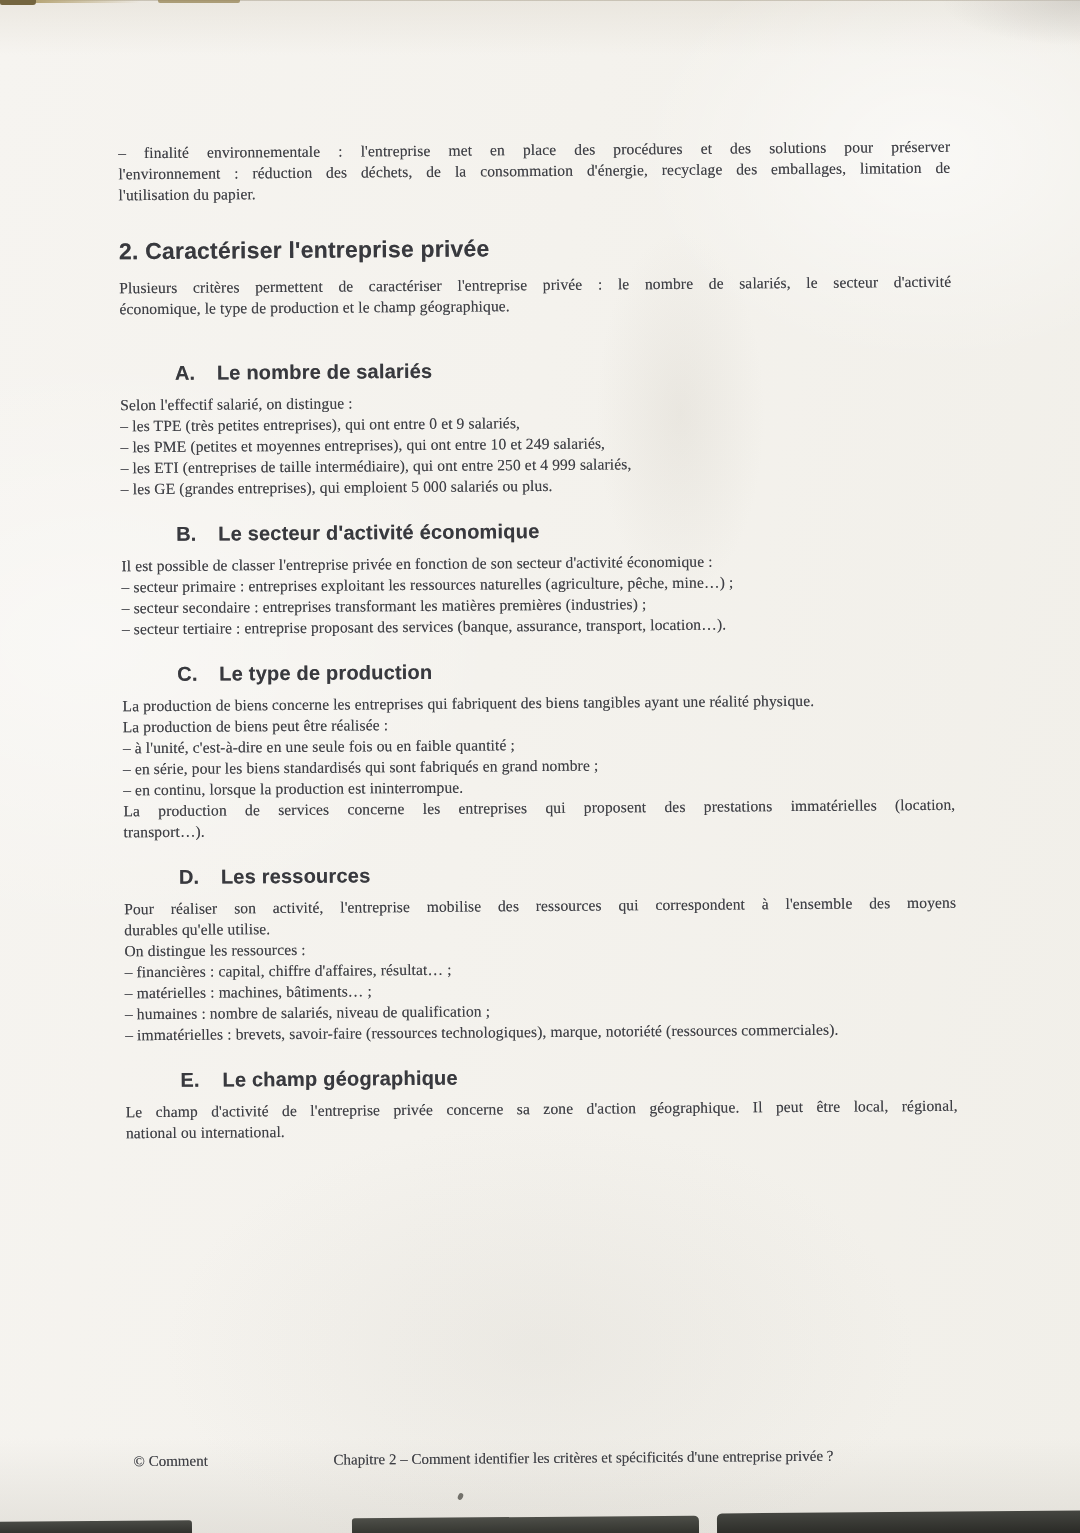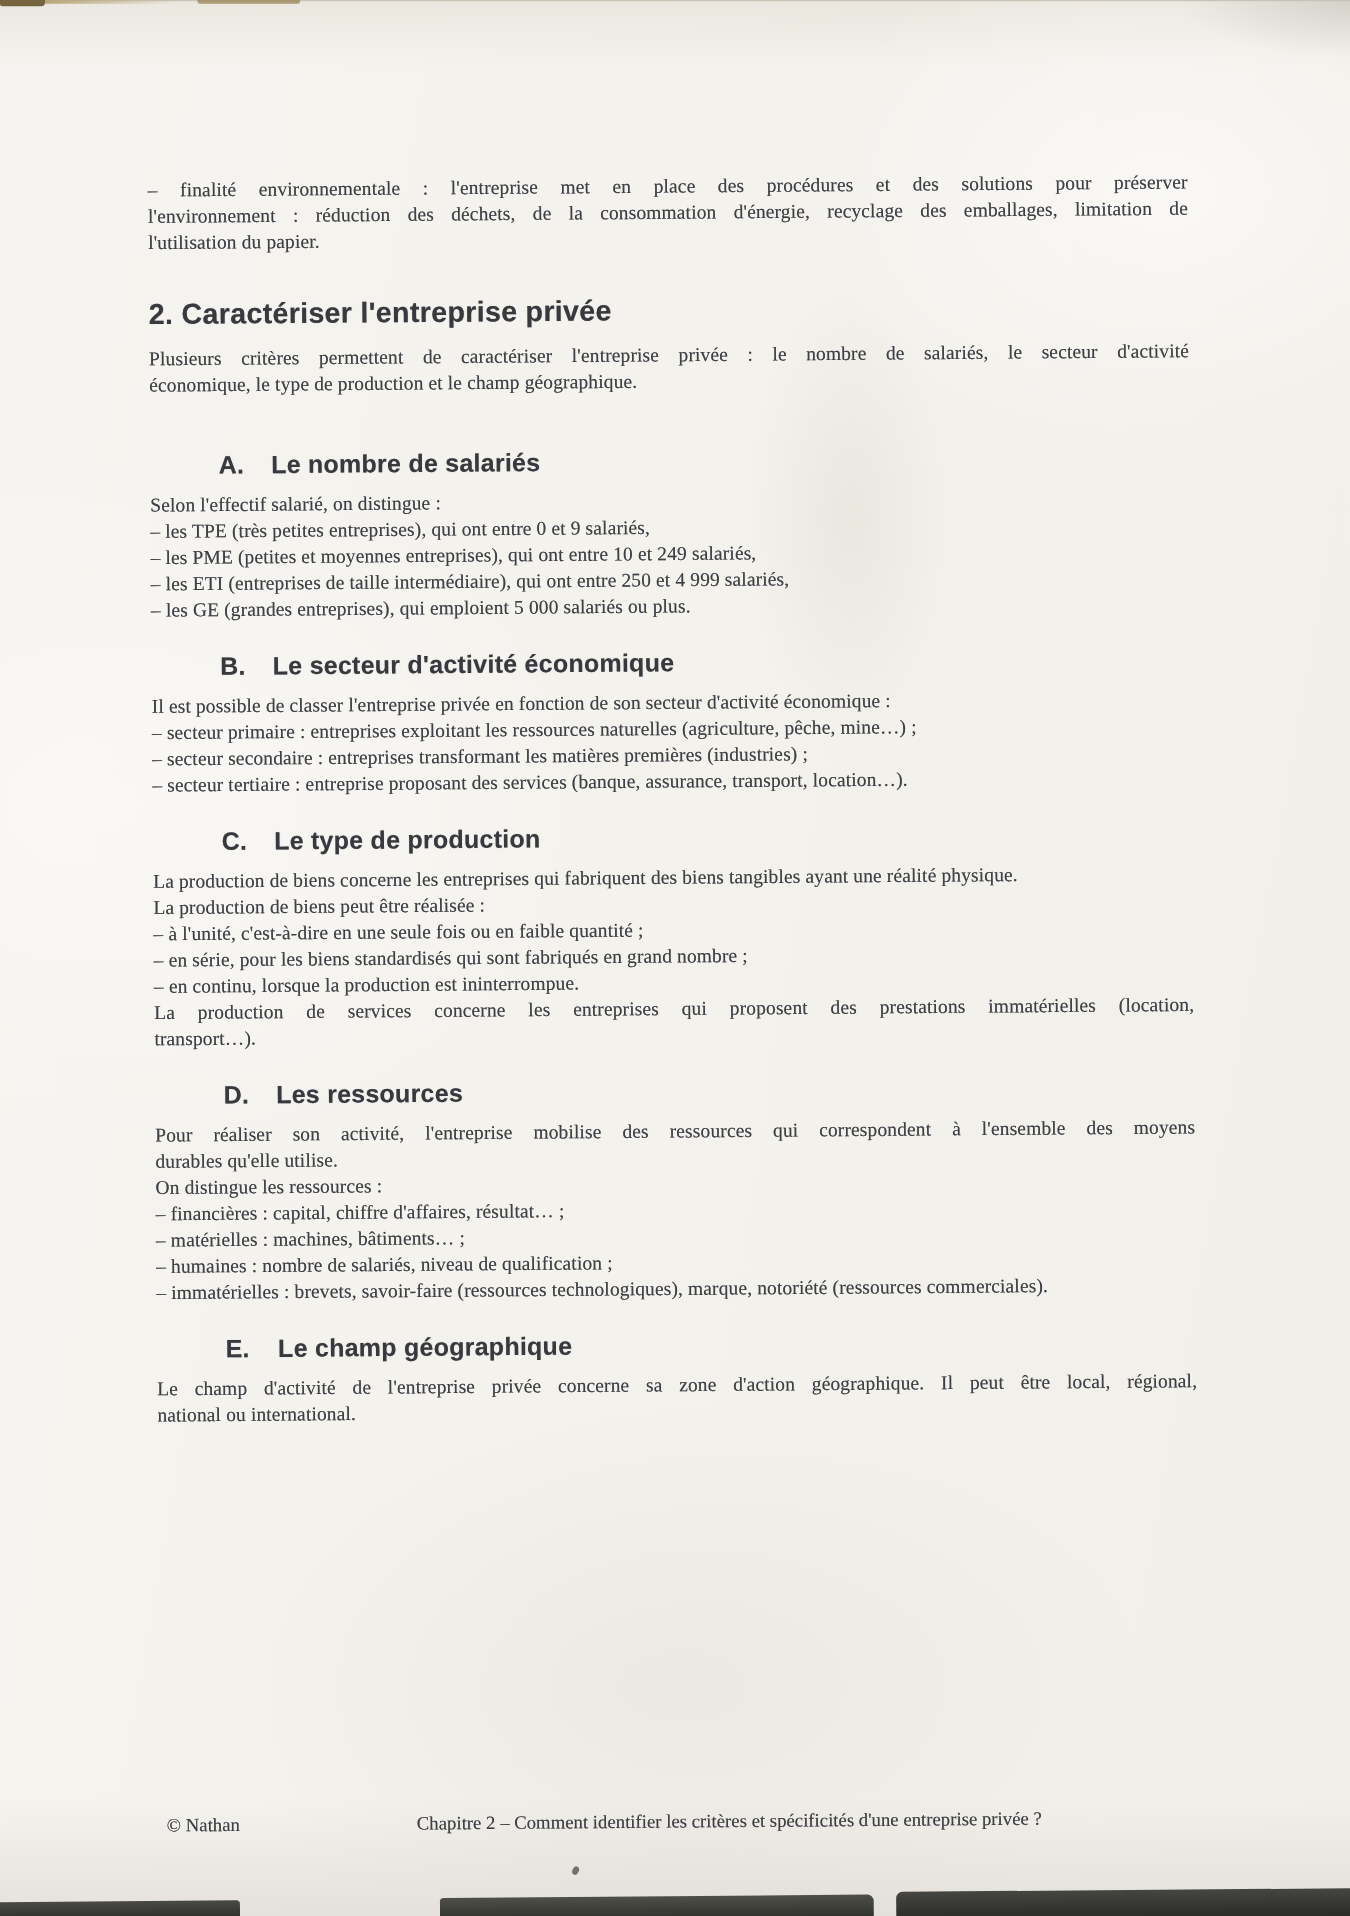--- a/index.html
+++ b/index.html
@@ -160,21 +160,21 @@
       <span class="sub-title">Le champ géographique</span>
     </div>
     <div class="sub-lines">
           <div class="line just">Le champ d'activité de l'entreprise privée concerne sa zone d'action géographique. Il peut être local, régional,</div>
           <div class="line">national ou international.</div>
         </div>
   </section>
 </div>
 
   <div class="footer">
-    <span class="copyright">© Nathan</span>
+    <span class="copyright">© Comment</span>
     <span class="chapter">Chapitre 2 – Comment identifier les critères et spécificités d'une entreprise privée ?</span>
   </div>
 
 </div>
 
 <div class="strip strip-1"></div>
 <div class="strip strip-2"></div>
 <div class="strip strip-3"></div>
 <div class="speck"></div>
 

